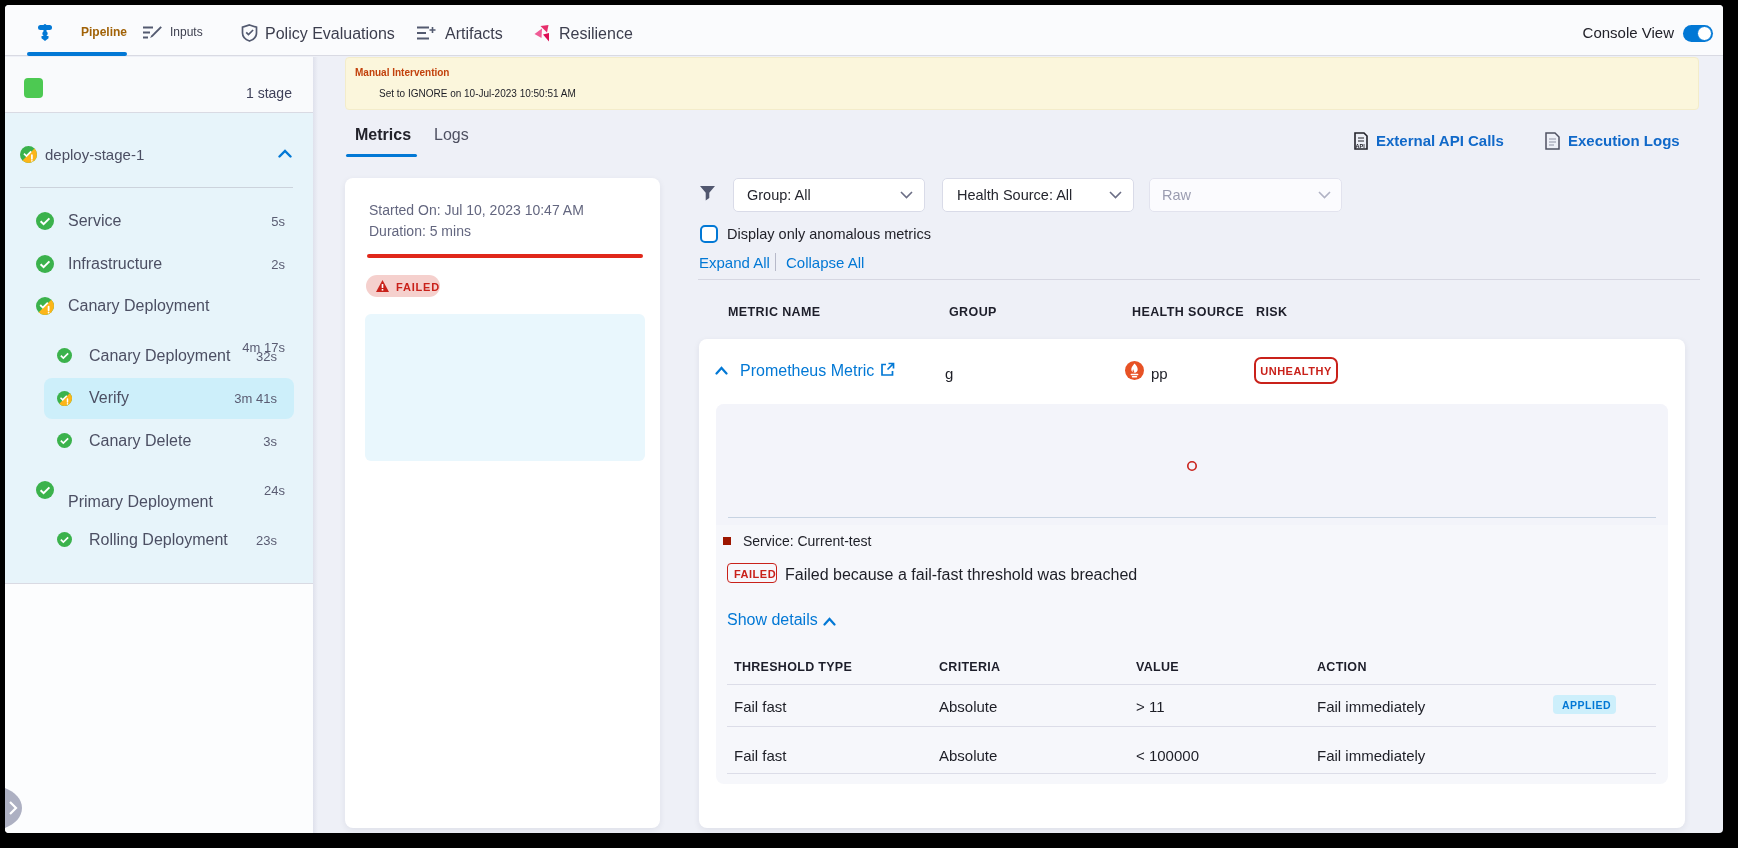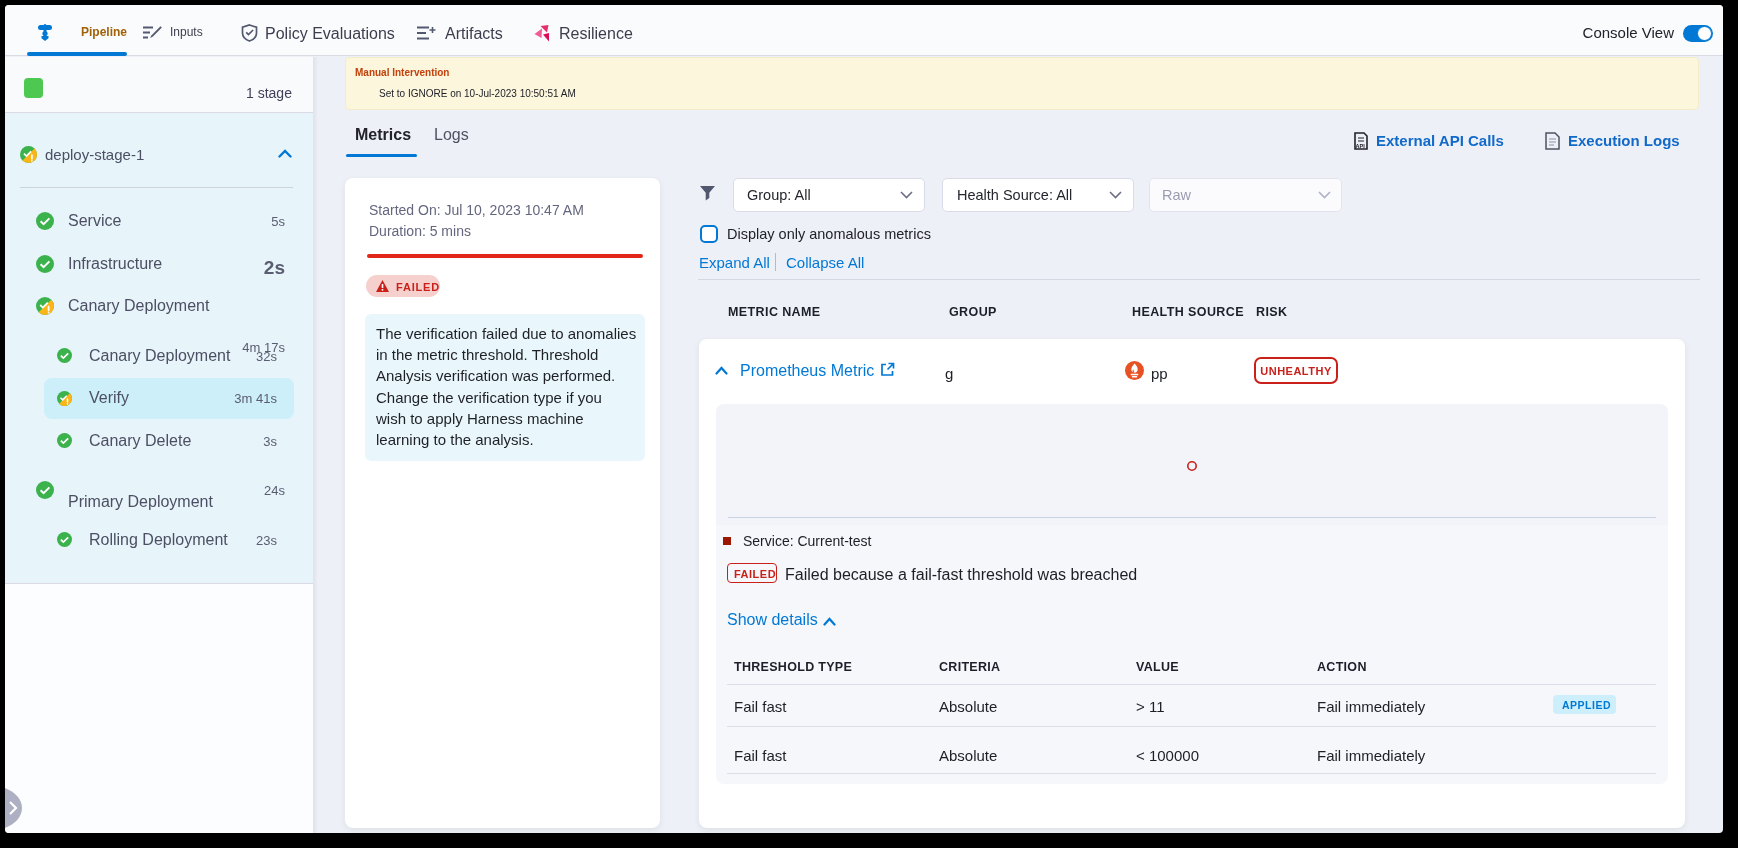--- a/index.html
+++ b/index.html
@@ -95,21 +95,21 @@
       <circle cx="9" cy="9" r="9" fill="#3bb24c"></circle>
       <path d="M4.6 9.2 l3 3 5.8-5.8" stroke="#fff" stroke-width="2" fill="none"></path>
     </svg>
   <div class="txt" style="left:63px;top:207.0px;font-size:16px;color:#4c4f63;">Service</div>
   <div class="txt" style="right:1438px;top:209.0px;font-size:13px;color:#5a5c72;">5s</div>
   <svg class="abs" style="left:31px;top:249.7px" width="18" height="18" viewBox="0 0 18 18">
       <circle cx="9" cy="9" r="9" fill="#3bb24c"></circle>
       <path d="M4.6 9.2 l3 3 5.8-5.8" stroke="#fff" stroke-width="2" fill="none"></path>
     </svg>
   <div class="txt" style="left:63px;top:249.7px;font-size:16px;color:#4c4f63;">Infrastructure</div>
-  <div class="txt" style="right:1438px;top:251.7px;font-size:19px;color:#5a5c72;font-weight:bold;">2s</div>
+  <div class="txt" style="right:1438px;top:251.7px;font-size:13px;color:#5a5c72;">2s</div>
   <svg class="abs" style="left:31px;top:292.0px" width="18" height="18" viewBox="0 0 18 18">
       <clipPath id="cc13">
           <circle cx="9" cy="9" r="9"></circle>
         </clipPath>
       <g clip-path="url(#cc13)">
         <rect width="18" height="18" fill="#3bb24c"></rect>
         <path d="M18 0 L18 18 L0 18 Z" fill="#fcb519"></path>
         <path d="M4.2 8 l2.6 2.6 5-5" stroke="#fff" stroke-width="1.8" fill="none"></path>
         <path d="M12.6 9.6 v3.6 M12.6 15.4 v0.1" stroke="#fff" stroke-width="1.8" stroke-linecap="round"></path>
       </g>
@@ -186,21 +186,20 @@
   <div class="txt" style="left:364px;top:218px;font-size:14px;color:#63667f;">Duration: 5 mins</div>
   <div class="abs" style="left:362px;top:249px;width:276px;height:4px;background:#e0271a;border-radius:2px;"></div>
   <div class="abs" style="left:361px;top:270px;width:74px;height:22px;background:#f5d0cd;border-radius:11px;"></div>
   <svg class="abs" style="left:371px;top:275px" width="13" height="12" viewBox="0 0 13 12">
     <path d="M6.5 0 L13 12 H0 Z" fill="#c9211a"></path>
     <rect x="5.7" y="4" width="1.6" height="4" fill="#fff"></rect>
     <rect x="5.7" y="9" width="1.6" height="1.6" fill="#fff"></rect>
   </svg>
   <div class="txt" style="left:391px;top:276px;font-size:11px;font-weight:700;letter-spacing:0.8px;color:#c9211a;">FAILED</div>
   <div class="abs" style="left:360px;top:309px;width:280px;height:147px;background:#e9f7fd;border-radius:6px;"></div>
-  <div class="txt" style="left:371px;top:318px;font-size:15px;line-height:21.2px;color:#1f2026;">The verification failed due to anomalies<br>in the metric threshold. Threshold<br>Analysis verification was performed.<br>Change the verification type if you<br>wish to apply Harness machine<br>learning to the analysis.</div>
 
   <svg class="abs" style="left:695px;top:181px" width="15" height="15" viewBox="0 0 15 15">
     <path d="M0 0 h15 L9.3 6.8 V12 L5.7 14.5 V6.8 Z" fill="#51576f"></path>
   </svg>
   <div class="abs" style="left:728px;top:173px;width:192px;height:34px;background:#fff;border:1px solid #d9dbe8;border-radius:5px;"></div>
   <div class="txt" style="left:742px;top:182px;font-size:14.5px;color:#25262e;">Group: All</div>
   <svg class="abs" style="left:895px;top:186px" width="13" height="8" viewBox="0 0 13 8">
       <path d="M1 1 l5.5 5.5 L12 1" stroke="#6b6e85" stroke-width="1.6" fill="none"></path>
     </svg>
   <div class="abs" style="left:937px;top:173px;width:192px;height:34px;background:#fff;border:1px solid #d9dbe8;border-radius:5px;"></div>

